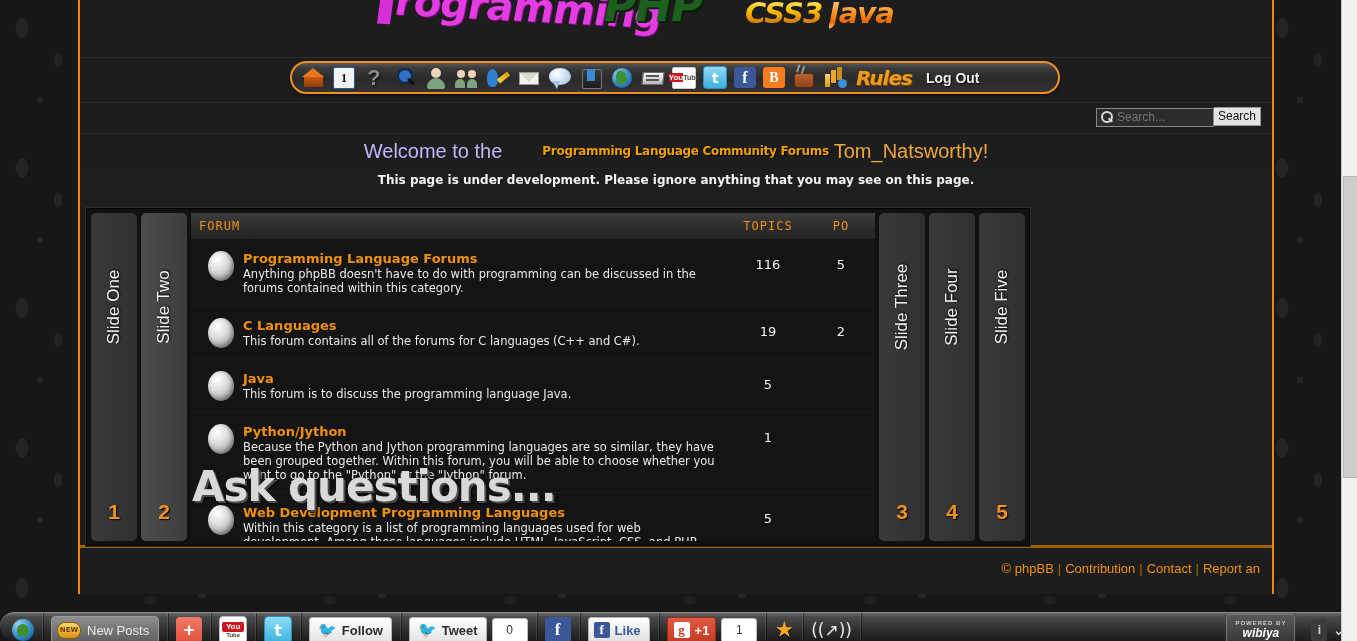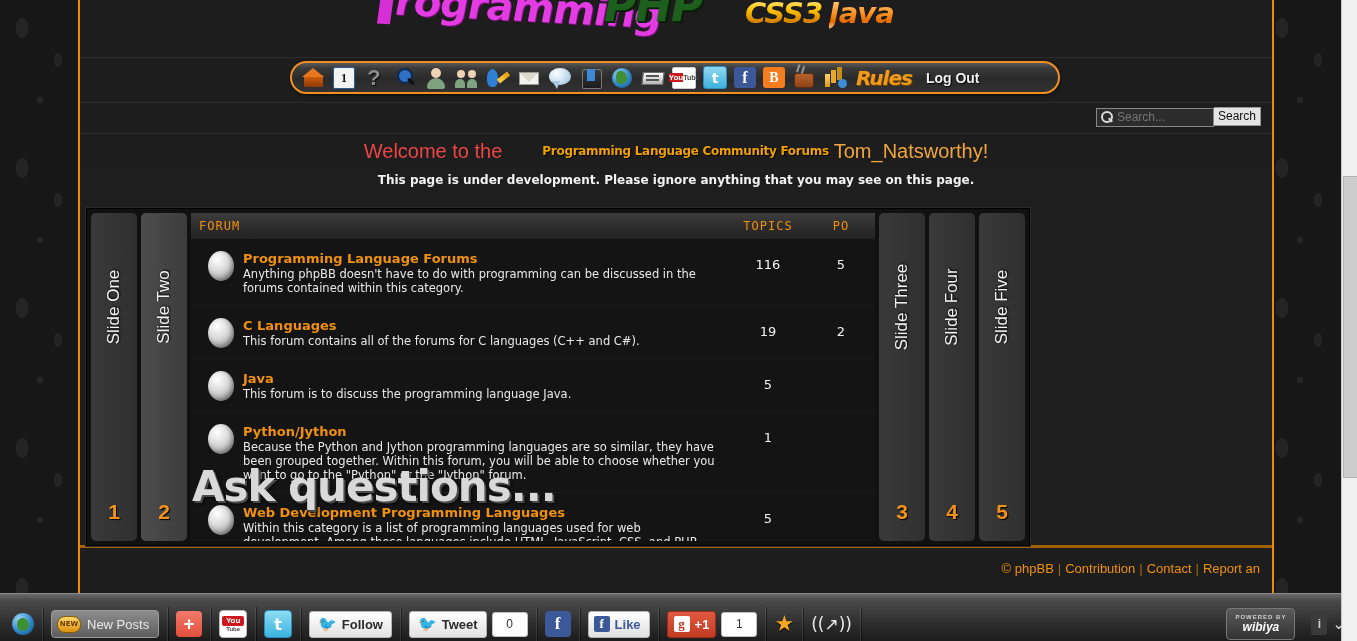--- a/index.html
+++ b/index.html
@@ -276,21 +276,21 @@
   #search-button{
     height:19px;background:#e4e4e4;border:1px solid #999;border-left:none;
     color:#111;font-size:12px;padding:0 4px;cursor:pointer;
     font-family:"Liberation Sans",sans-serif;line-height:17px;
   }
   
   #welcome-row{
     position:relative;height:34px;width:100%;background:#1d1d1d;
     display:flex;align-items:center;justify-content:center;
   }
-  #welcome-plain{color:#ef4444;font-size:20px;}
+  #welcome-plain{color:#c4b5fd;font-size:20px;}
   #welcome-brand{
     font-family:"DejaVu Sans",sans-serif;font-weight:bold;font-size:12px;
     color:#f0a000;letter-spacing:-.3px;margin:0 5px;
     text-shadow:1px 1px 0 #000;
     padding-left:35px;
   }
   #welcome-user{color:#f0a63c;font-size:20px;}
   #welcome-bang{color:#f0a63c;font-size:20px;}
   
   #dev-notice{
@@ -405,25 +405,25 @@
     display:flex;align-items:center;justify-content:center;cursor:pointer;
   }
   #chat-count{
     width:44px;background:#141414;border:2px solid #f0900f;
     border-radius:10px 10px 0 0;
     color:#f0900f;font-size:14px;font-weight:bold;
     display:flex;align-items:center;justify-content:center;cursor:pointer;
   }
   
   #wibiya{
-    position:absolute;left:0;right:0;bottom:0;height:48px;
+    position:absolute;left:0;right:0;bottom:0;height:29px;
     background:linear-gradient(180deg,#6a6a6a 0%,#4a4a4a 14%,#2e2e2e 62%,#1c1c1c 100%);
     border-top:1px solid #8a8a8a;
-    display:flex;align-items:flex-end;z-index:60;
-    padding:0 4px;box-sizing:border-box;
+    display:flex;align-items:flex-start;z-index:60;
+    padding:0 4px;box-sizing:border-box;border-radius:17px;
   }
   .wsep{width:1px;height:34px;background:rgba(255,255,255,.10);flex:0 0 1px;
         box-shadow:1px 0 0 rgba(0,0,0,.45);}
   .wcell{display:flex;align-items:center;height:34px;padding:0 8px;flex:0 0 auto;cursor:pointer;}
   .w-globe{
     width:22px;height:22px;border-radius:50%;
     background:radial-gradient(circle at 34% 28%, #9fd9fa 0%, #2f86c8 55%, #0f4e7d 100%);
     position:relative;
   }
   .w-globe::after{

